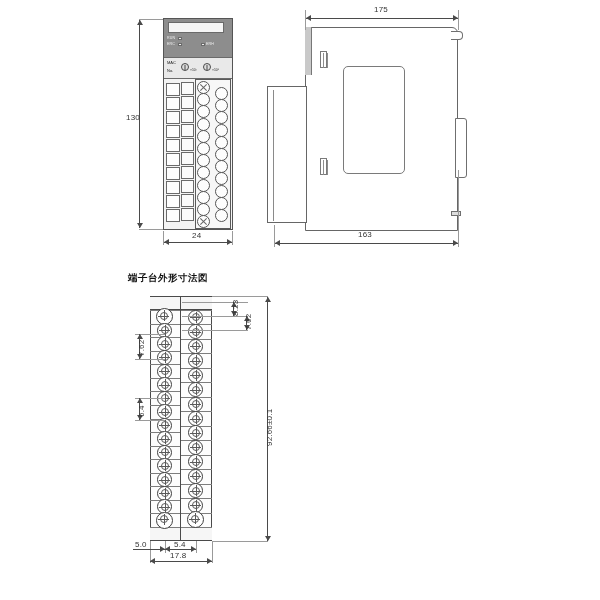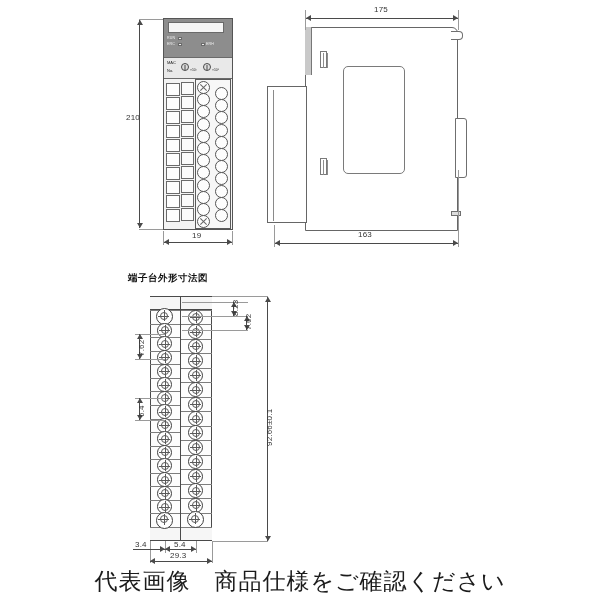--- a/index.html
+++ b/index.html
@@ -243,29 +243,29 @@
         </div>
     </div>
   </div>
 
   <div>
     <div class="ln v" style="left:139px;top:20px;height:208px;"></div>
     <div class="arrowU" style="left:136.5px;top:20px;"></div>
     <div class="arrowD" style="left:136.5px;top:223px;"></div>
     <div class="ln h light" style="left:139px;top:19px;width:24px;"></div>
     <div class="ln h light" style="left:139px;top:229px;width:24px;"></div>
-    <span class="dimtxt" style="left:126px;top:114px;">210</span>
+    <span class="dimtxt" style="left:126px;top:114px;">130</span>
   </div>
   <div>
     <div class="ln h" style="left:164px;top:242px;width:68px;"></div>
     <div class="arrowL" style="left:164px;top:239px;"></div>
     <div class="arrowR" style="left:227px;top:239px;"></div>
     <div class="ln v light" style="left:163px;top:231px;height:14px;"></div>
     <div class="ln v light" style="left:232px;top:231px;height:14px;"></div>
-    <span class="dimtxt" style="left:192px;top:232px;">19</span>
+    <span class="dimtxt" style="left:192px;top:232px;">24</span>
   </div>
 
   <div id="side-view">
     <div class="side-main"></div>
     <div class="side-left-tab"></div>
     <div class="side-conn">
       <div class="side-conn-in"></div>
     </div>
     <div class="side-panel"></div>
     <div class="side-vent" style="left:55px;top:33px;">
@@ -535,28 +535,27 @@
   </div>
 
   <div>
     <div class="ln v light" style="left:150px;top:541px;height:22px;"></div>
     <div class="ln v light" style="left:165px;top:541px;height:12px;"></div>
     <div class="ln v light" style="left:196px;top:541px;height:12px;"></div>
     <div class="ln v light" style="left:212px;top:541px;height:22px;"></div>
 
     <div class="ln h" style="left:133px;top:549px;width:32px;"></div>
     <div class="arrowR" style="left:160px;top:546px;"></div>
-    <span class="dimtxt" style="left:135px;top:541px;">3.4</span>
+    <span class="dimtxt" style="left:135px;top:541px;">5.0</span>
 
     <div class="ln h" style="left:165px;top:549px;width:31px;"></div>
     <div class="arrowL" style="left:165px;top:546px;"></div>
     <div class="arrowR" style="left:191px;top:546px;"></div>
     <span class="dimtxt" style="left:174px;top:541px;">5.4</span>
 
     <div class="ln h" style="left:150px;top:561px;width:62px;"></div>
     <div class="arrowL" style="left:150px;top:558px;"></div>
     <div class="arrowR" style="left:207px;top:558px;"></div>
-    <span class="dimtxt" style="left:170px;top:552px;">29.3</span>
-  </div>
-
-  <div id="caption">代表画像　商品仕様をご確認ください</div>
+    <span class="dimtxt" style="left:170px;top:552px;">17.8</span>
+  </div>
+
 
 </div>
 
 </body></html>

